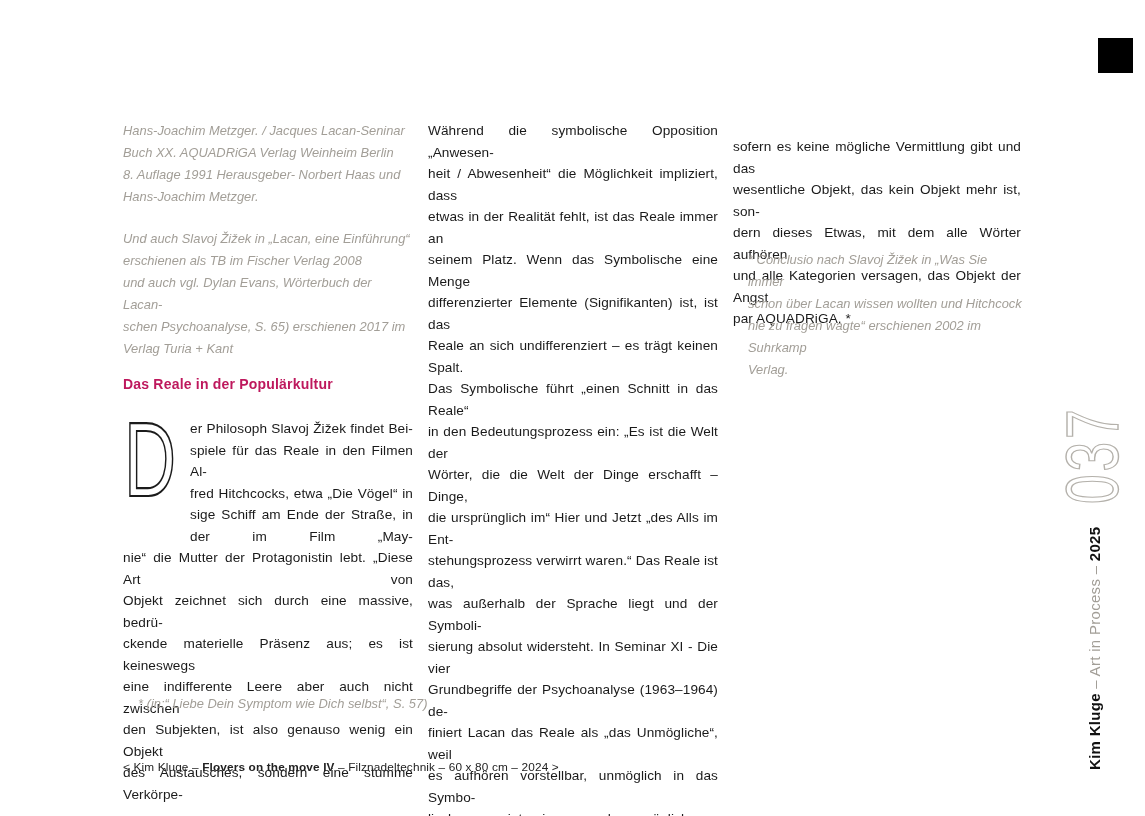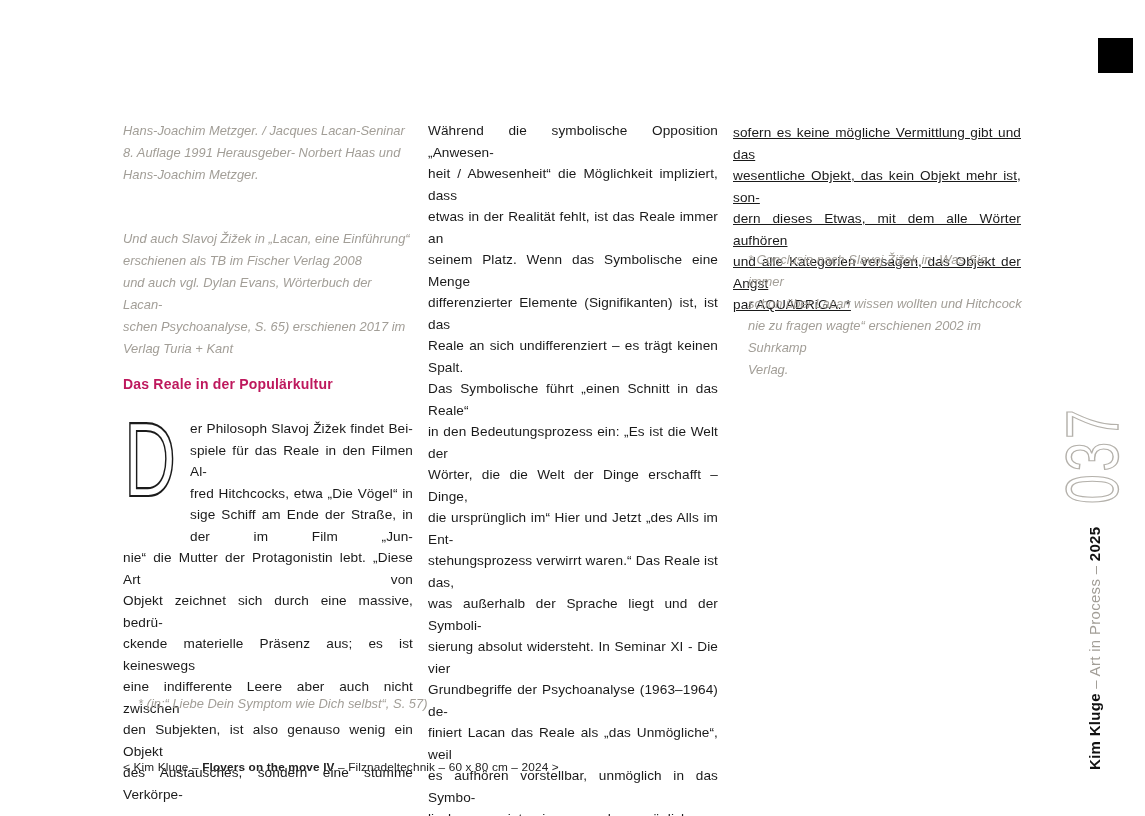--- a/index.html
+++ b/index.html
@@ -60,20 +60,21 @@
 </style>
 </head>
 <body>
 
 <div class="page">
 
   <div class="abs corner-square"></div>
 
   <div class="col cite ragged" style="left:123px; top:90px;">
       <div class="tline">Hans-Joachim Metzger. /  Jacques Lacan-Seninar</div>
+      <div class="tline">Buch XX. AQUADRiGA Verlag Weinheim Berlin</div>
       <div class="tline">8. Auflage 1991 Herausgeber- Norbert Haas und</div>
       <div class="tline tlast">Hans-Joachim Metzger.</div>
     </div>
 
   <div class="col cite ragged" style="left:123px; top:198px;">
       <div class="tline">Und auch Slavoj Žižek in „Lacan, eine Einführung“</div>
       <div class="tline">erschienen als TB im Fischer Verlag 2008</div>
       <div class="tline">und auch vgl. Dylan Evans, Wörterbuch der Lacan-</div>
       <div class="tline">schen Psychoanalyse, S. 65) erschienen 2017 im</div>
       <div class="tline tlast">Verlag Turia + Kant</div>
@@ -82,21 +83,21 @@
   <div class="col heading" style="left:123px; top:346px;">Das Reale in der Populärkultur</div>
 
   <div id="left-body" class="col body-text" style="left:123px; top:388px;">
     <svg class="dropcap-svg" width="58" height="80">
       <text x="0" y="76" transform="scale(0.68,1)">D</text>
     </svg>
     <div>
         <div class="tline">er Philosoph Slavoj Žižek findet Bei-</div>
         <div class="tline">spiele für das Reale in den Filmen Al-</div>
         <div class="tline">fred Hitchcocks, etwa „Die Vögel“ in</div>
-        <div class="tline">sige Schiff am Ende der Straße, in der im Film „Jun-</div>
+        <div class="tline">sige Schiff am Ende der Straße, in der im Film „May-</div>
         <div class="tline">nie“ die Mutter der Protagonistin lebt. „Diese Art von</div>
         <div class="tline">Objekt zeichnet sich durch eine massive, bedrü-</div>
         <div class="tline">ckende materielle Präsenz aus; es ist keineswegs</div>
         <div class="tline">eine indifferente Leere aber auch nicht zwischen</div>
         <div class="tline">den Subjekten, ist also genauso wenig ein Objekt</div>
         <div class="tline">des Austausches, sondern eine stumme Verkörpe-</div>
       </div>
   </div>
 
   <div class="abs footnote" style="left:138px; top:663px;">* (in:“ Liebe Dein Symptom wie Dich selbst“, S. 57)</div>
@@ -114,21 +115,21 @@
       <div class="tline">die ursprünglich im“ Hier und Jetzt „des Alls im Ent-</div>
       <div class="tline">stehungsprozess verwirrt waren.“ Das Reale ist das,</div>
       <div class="tline">was außerhalb der Sprache liegt und der Symboli-</div>
       <div class="tline">sierung absolut widersteht. In Seminar XI - Die vier</div>
       <div class="tline">Grundbegriffe der Psychoanalyse (1963–1964) de-</div>
       <div class="tline">finiert Lacan das Reale als „das Unmögliche“, weil</div>
       <div class="tline">es aufhören vorstellbar, unmöglich in das Symbo-</div>
       <div class="tline">lische zu integrieren und unmöglich zu erreichen ist.</div>
     </div>
 
-  <div class="col body-text" style="left:733px; top:92px; width:288px;text-decoration:underline;">
+  <div class="col body-text" style="left:733px; top:106px; width:288px;">
       <div class="tline">sofern es keine mögliche Vermittlung gibt und das</div>
       <div class="tline">wesentliche Objekt, das kein Objekt mehr ist, son-</div>
       <div class="tline">dern dieses Etwas, mit dem alle Wörter aufhören</div>
       <div class="tline">und alle Kategorien versagen, das Objekt der Angst</div>
       <div class="tline tlast">par AQUADRiGA. *</div>
     </div>
 
   <div class="col footnote ragged" style="left:748px; top:219px; width:275px; white-space:normal;">
       <div class="tline">* Conclusio nach Slavoj Žižek in „Was Sie immer</div>
       <div class="tline">schon über Lacan wissen wollten und Hitchcock</div>

